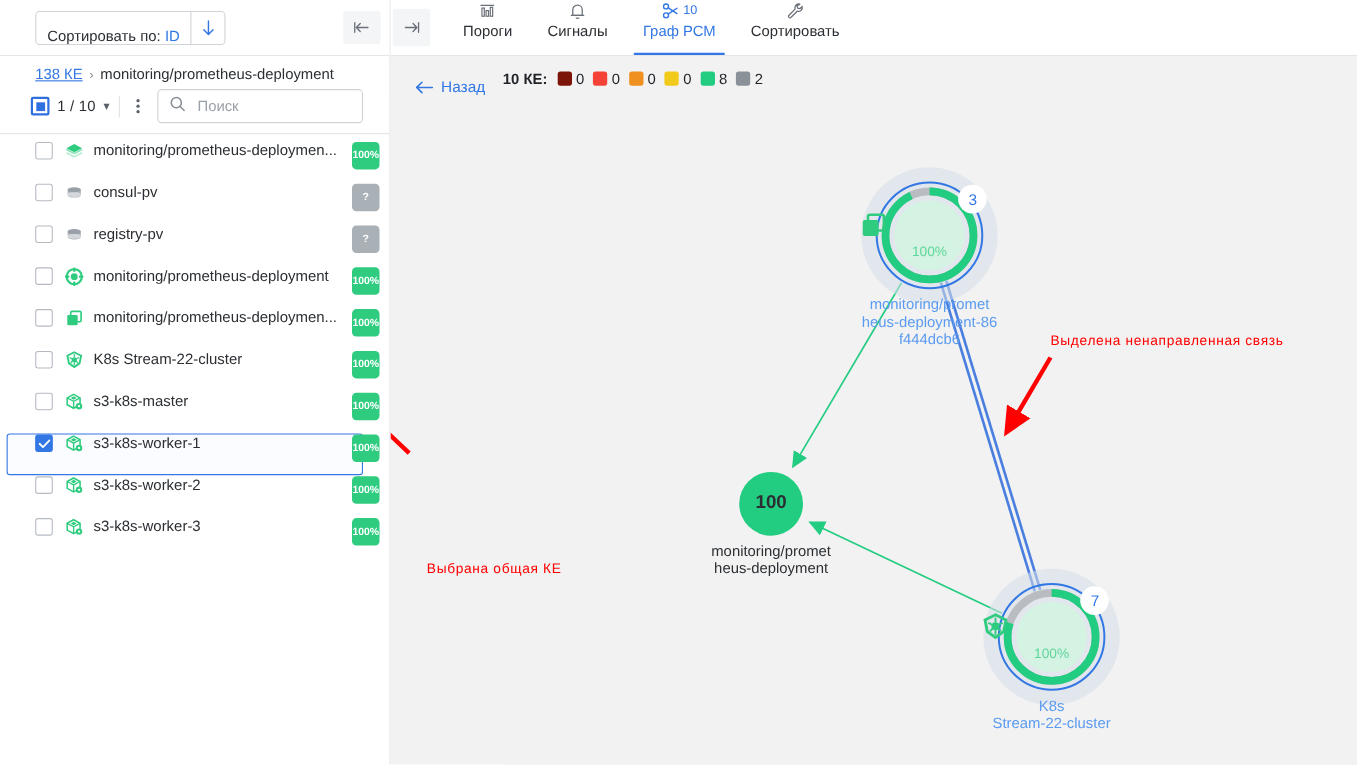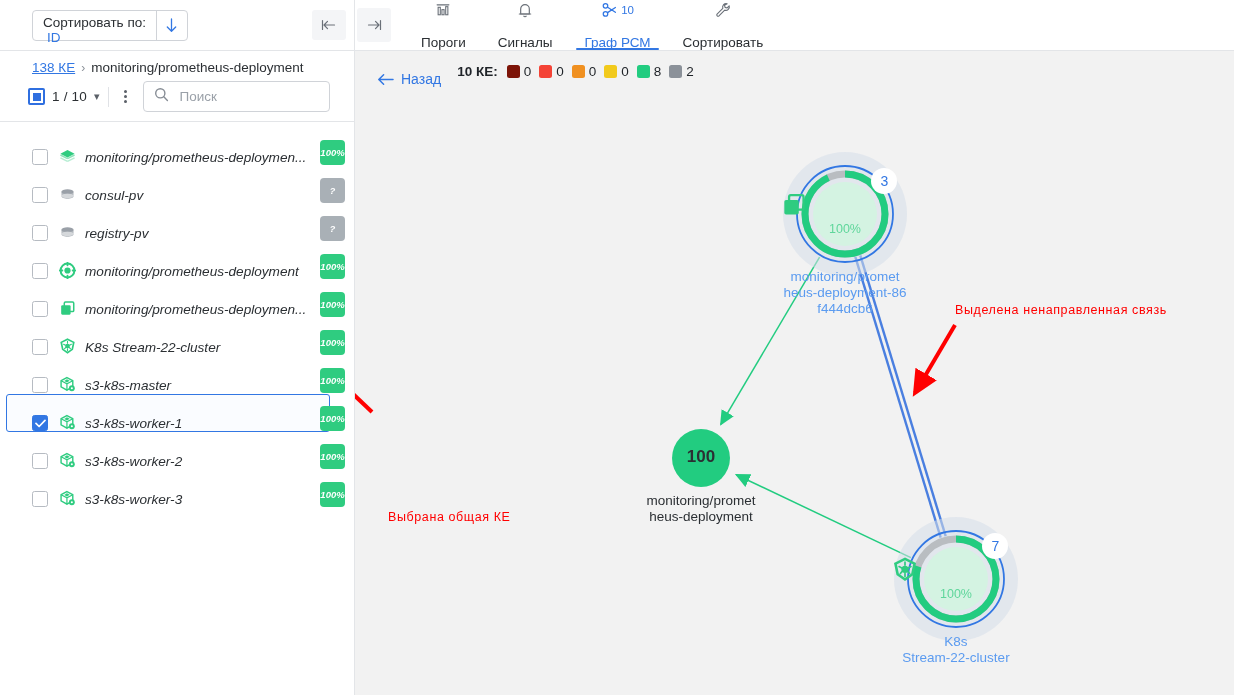--- a/index.html
+++ b/index.html
@@ -29,24 +29,23 @@
   }
   .sort-control {
     display: flex; align-items: stretch;
     border: 1px solid #d0d3d8;
     border-radius: 4px;
     height: 31px;
     background: #fff;
   }
   .sort-label {
     display: flex; 
-    padding: 4px 10px;
+    padding: 14px 10px;
     font-size: 13.5px; color: #2b2f33;
     white-space: nowrap;
-    flex-direction: column;
   }
   .sort-label .sort-field { color: #3277e3; margin-left: 4px; }
   .sort-dir {
     width: 31px;
     border-left: 1px solid #d0d3d8;
     display: flex; align-items: center; justify-content: center;
     color: #3277e3; font-size: 15px;
   }
 
   .breadcrumb-row {
@@ -91,25 +90,24 @@
     color: #2b2f33; background: transparent; width: 100%;
     font-family: "Liberation Sans", sans-serif;
   }
   .search-box input::placeholder { color: #9aa0a8; }
 
   .list-divider { height: 1px; background: #e3e5e8; }
 
   .ke-list { flex: 1; overflow: hidden; padding-top: 6px; position: relative; }
   .ke-row {
     height: 38px; margin: 0 24px 0 6px;
-    display: flex; align-items: flex-end;
+    display: flex; align-items: flex-start;
     border: 1px solid transparent; border-radius: 3px;
     padding-left: 25px;
     position: relative;
-    font-style: italic;
   }
   .ke-row.selected {
     background: #fafcff;
     border-color: #3277e3;
   }
   .cb {
     width: 16px; height: 16px; min-width: 16px;
     border: 1.6px solid #b6bbc2; border-radius: 2.5px;
     background: #fff; margin-right: 11px;
   }
@@ -143,21 +141,21 @@
   .expand-btn {
     width: 34px; margin: 8px 0 8px 2px;
     background: #f4f5f7; border-radius: 3px;
     display:flex; align-items:center; justify-content:center;
     color: #5b6068;
   }
   .tabs { display: flex; align-items: stretch; margin-left: 14px; }
   .tab {
     padding: 0 16px; position: relative;
     display: flex; flex-direction: column;
-    align-items: center; justify-content: space-between;
+    align-items: center; justify-content: flex-start;
     gap: 1px; color: #2b2f33; font-size: 13.5px;
   }
   .tab .tab-ico { height: 20px; display: flex; align-items: center; justify-content: center; gap: 2px; color: #6a7078; }
   .tab .tab-badge { font-size: 11.5px; color: #3277e3; }
   .tab.active { color: #3277e3; }
   .tab.active .tab-ico { color: #3277e3; }
   .tab.active::after {
     content: ""; position: absolute; left: 8px; right: 8px; bottom: 0;
     height: 2.5px; background: #3277e3; border-radius: 2px;
   }

